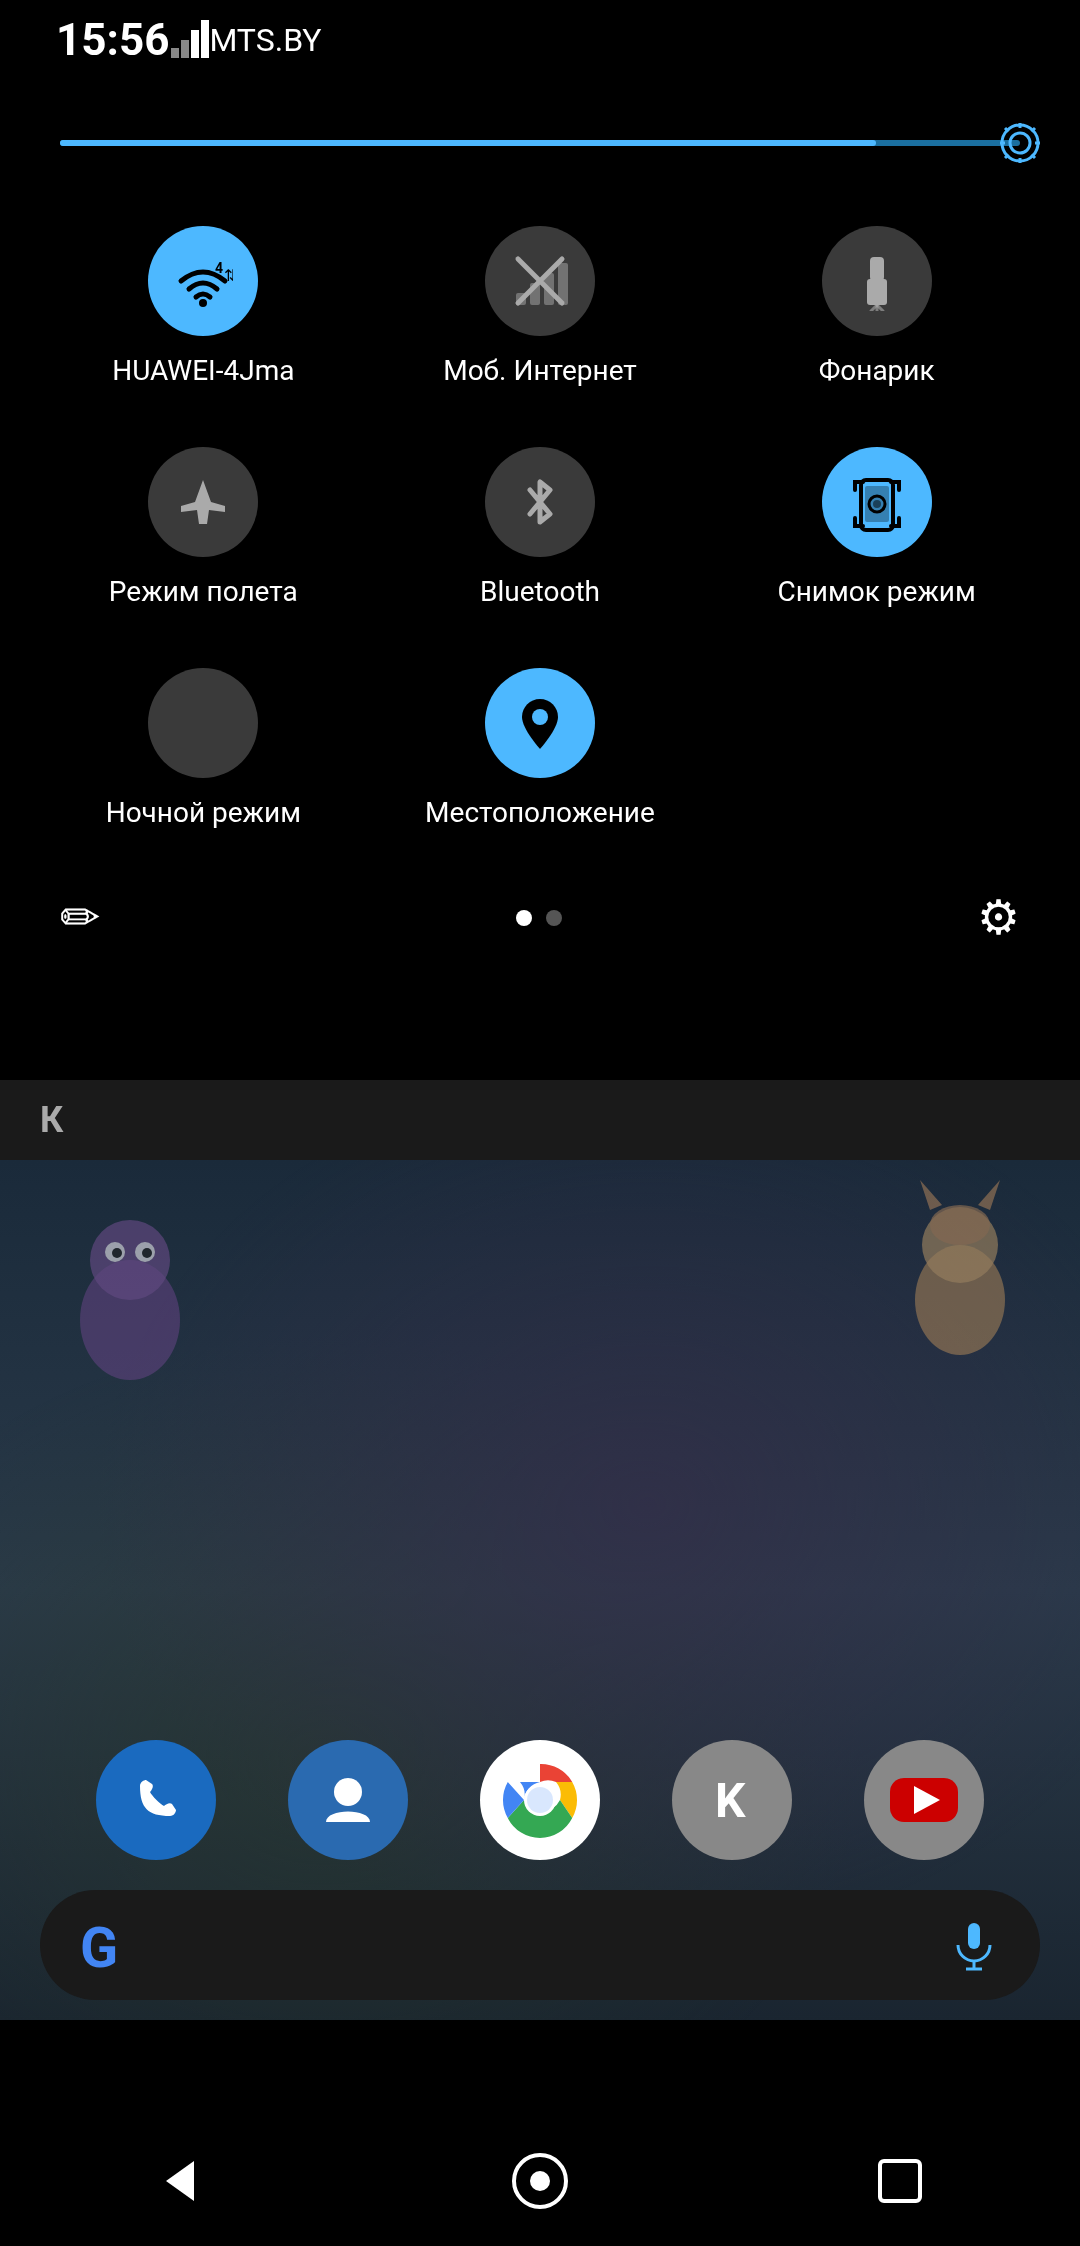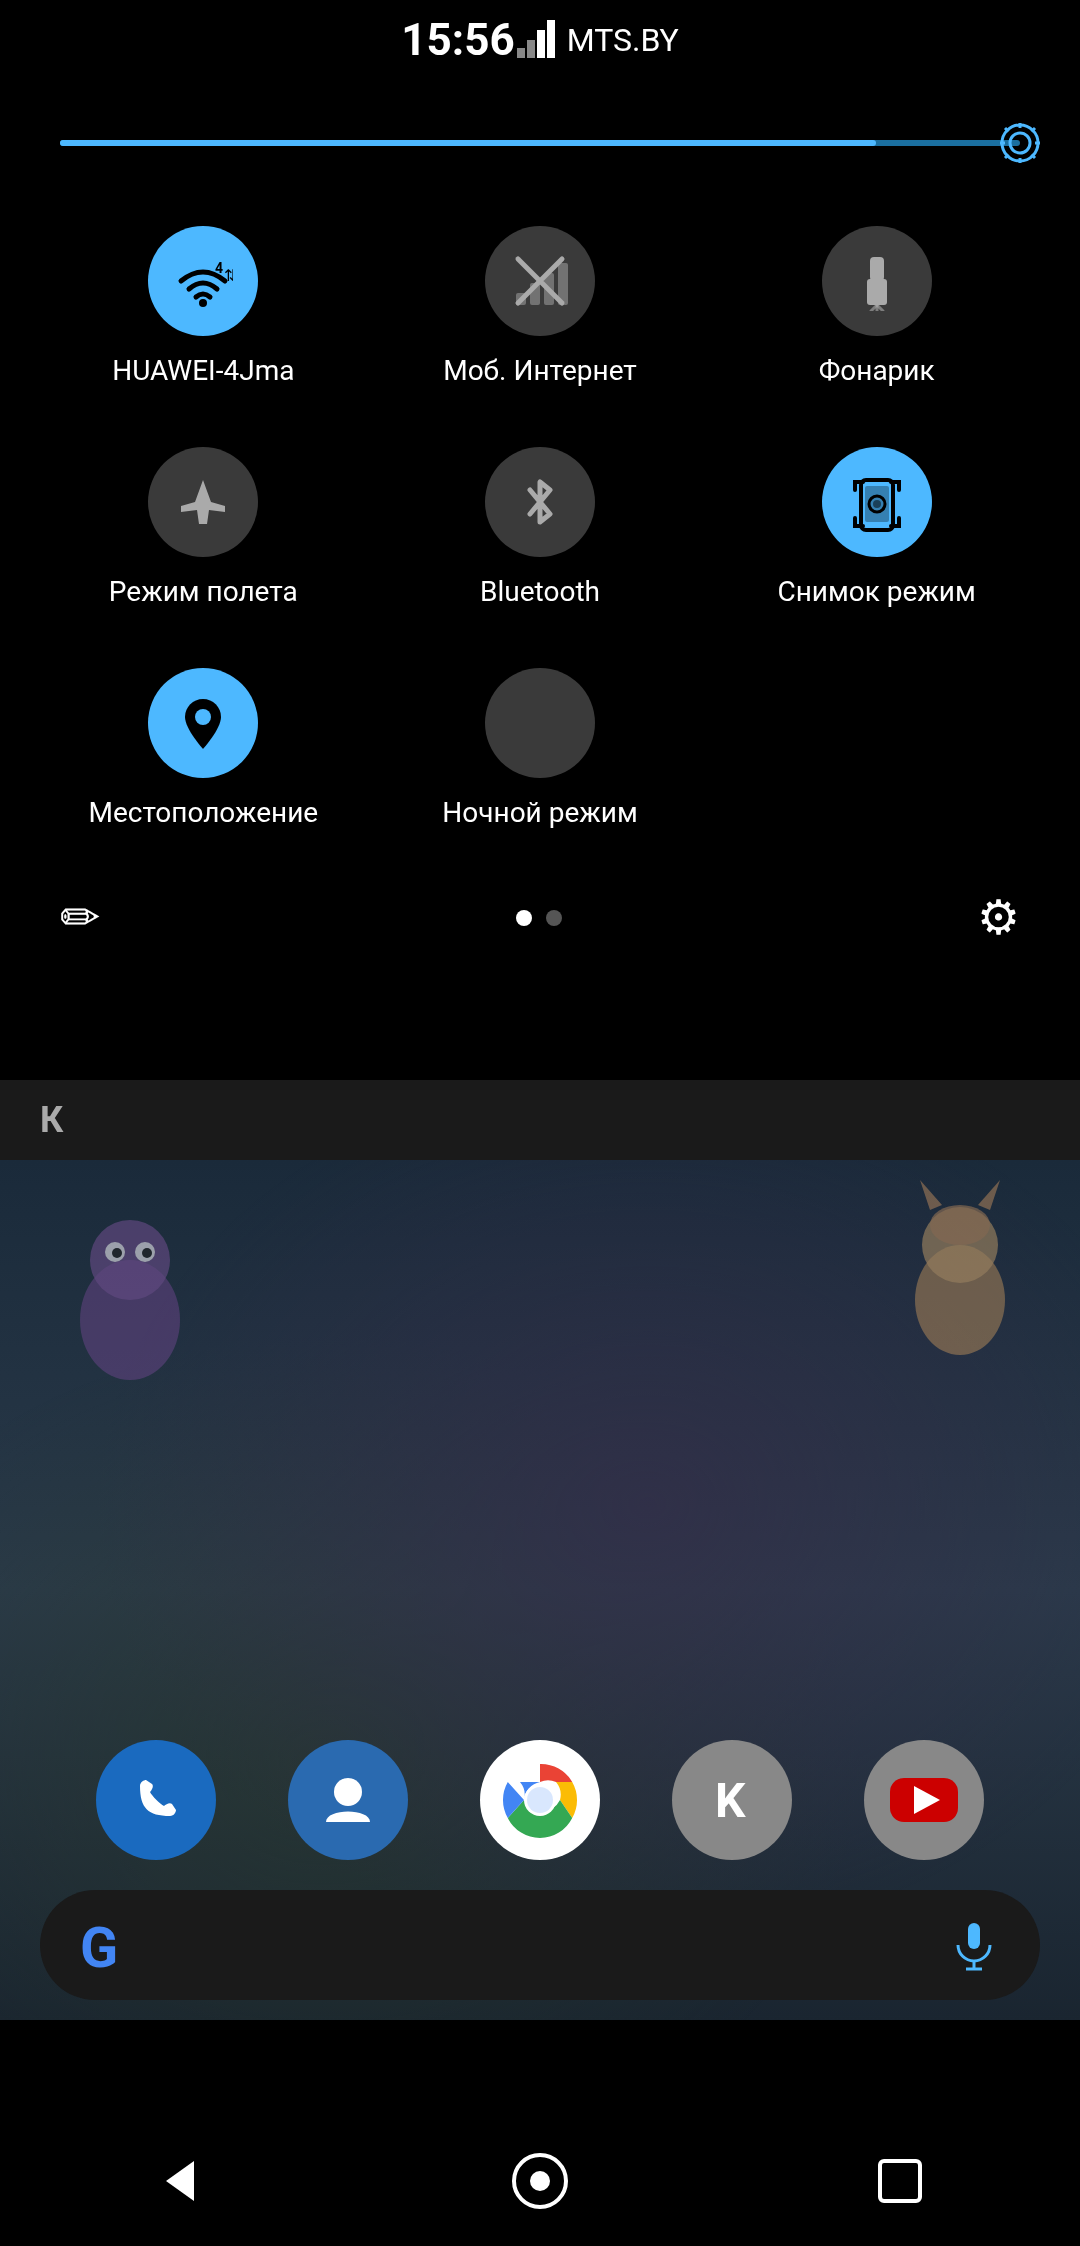--- a/index.html
+++ b/index.html
@@ -15,33 +15,32 @@
 
     
     .status-bar {
       position: absolute;
       top: 0;
       left: 0;
       width: 100%;
       height: 80px;
       display: flex;
       align-items: center;
-      justify-content: center;
-      padding: 0 25px;
+      justify-content: flex-start;
+      padding: 0 56px;
       z-index: 10;
     }
     .status-time {
       color: #fff;
       font-size: 44px;
       font-weight: bold;
     }
     .status-right {
       display: flex;
       align-items: center;
-      gap: 12px;
       color: #fff;
       font-size: 32px;
     }
 
     
     .qs-panel {
       position: absolute;
       top: 0;
       left: 0;
       width: 100%;
@@ -361,38 +360,38 @@
           <path d="M8 18 L8 10 L16 10" fill="none" stroke="#000" stroke-width="4" stroke-linecap="round"></path>
           <path d="M44 10 L52 10 L52 18" fill="none" stroke="#000" stroke-width="4" stroke-linecap="round"></path>
           <path d="M8 46 L8 54 L16 54" fill="none" stroke="#000" stroke-width="4" stroke-linecap="round"></path>
           <path d="M44 54 L52 54 L52 46" fill="none" stroke="#000" stroke-width="4" stroke-linecap="round"></path>
         </svg>
       </div>
       <span class="tile-label">Снимок режим</span>
     </div>
 
     <div class="tile">
+      <div class="tile-icon-circle inactive">
+        <svg width="60" height="60" viewBox="0 0 60 60">
+
+          <path d="M36 10 A20 20 0 1 0 36 50 A14 14 0 1 1 36 10 Z" fill="#aaa"></path>
+        </svg>
+      </div>
+      <span class="tile-label">Ночной режим</span>
+    </div>
+
+    <div class="tile">
       <div class="tile-icon-circle active">
         <svg width="60" height="60" viewBox="0 0 60 60">
 
           <path d="M30 6 C20 6 12 14 12 24 C12 36 30 56 30 56 C30 56 48 36 48 24 C48 14 40 6 30 6 Z" fill="#000"></path>
           <circle cx="30" cy="24" r="8" fill="#4db8ff"></circle>
         </svg>
       </div>
       <span class="tile-label">Местоположение</span>
-    </div>
-
-    <div class="tile">
-      <div class="tile-icon-circle inactive">
-        <svg width="60" height="60" viewBox="0 0 60 60">
-
-          <path d="M36 10 A20 20 0 1 0 36 50 A14 14 0 1 1 36 10 Z" fill="#aaa"></path>
-        </svg>
-      </div>
-      <span class="tile-label">Ночной режим</span>
     </div>
 
   </div>
 
   <div class="qs-bottom-bar">
     <span class="qs-edit-icon" style="font-size:48px;color:#fff;">✏</span>
     <div class="qs-dots">
       <div class="qs-dot active"></div>
       <div class="qs-dot inactive"></div>
     </div>

